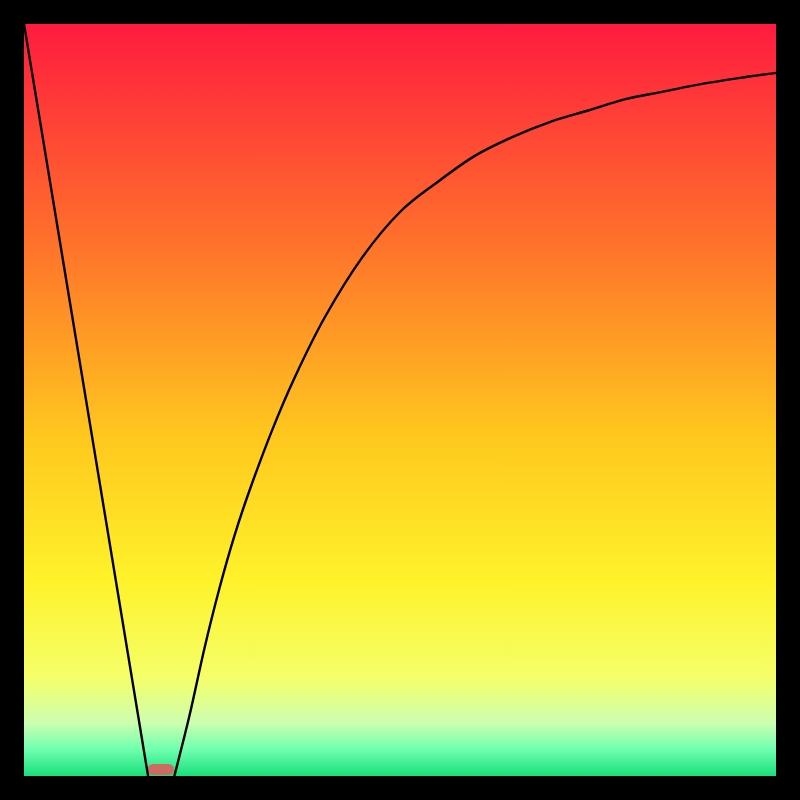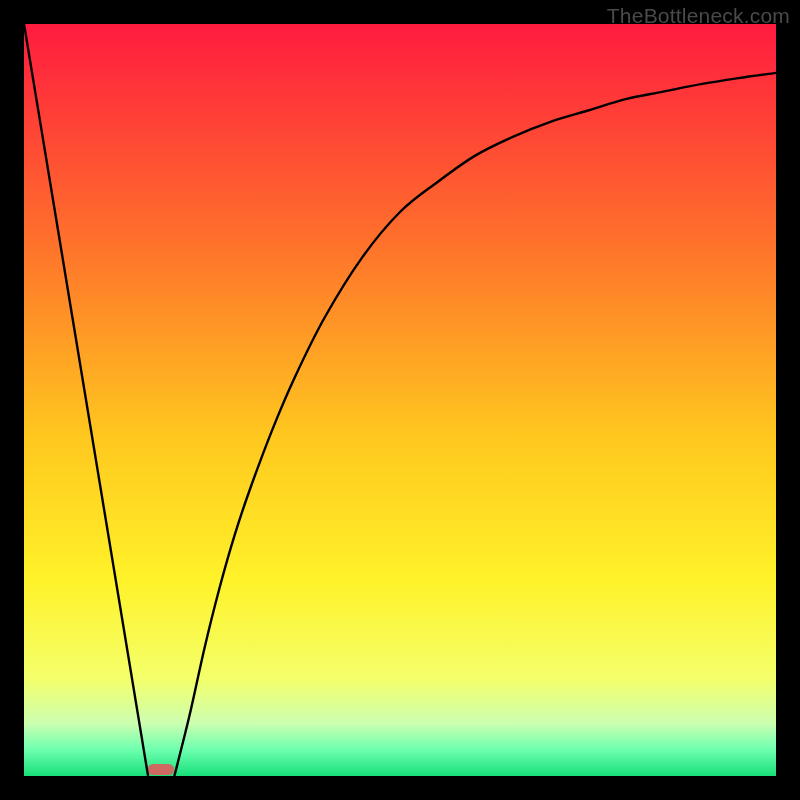--- a/index.html
+++ b/index.html
@@ -55,14 +55,13 @@
             <stop offset="96.5%" stop-color="#6dffaf"></stop>
             <stop offset="100%" stop-color="#18e07a"></stop>
           </linearGradient>
         </defs>
         <rect x="0" y="0" width="752" height="752" fill="url(#bg-grad)"></rect>
         <rect x="123.70400000000001" y="740" width="26.320000000000004" height="11" rx="5.5" ry="5.5" fill="#cf6a63"></rect>
         <path d="M 0 0 L 124.08000000000001 752" stroke="#000000" stroke-width="2.4" fill="none" stroke-linecap="round"></path>
         <path d="M 150.4 752 C 152.90666666666667 741.9733333333334, 160.42666666666668 713.1466666666668, 165.44 691.84 C 170.45333333333332 670.5333333333333, 175.46666666666664 645.4666666666667, 180.48 624.16 C 185.49333333333334 602.8533333333332, 190.50666666666666 582.8, 195.52 564 C 200.53333333333336 545.2, 205.5466666666667 527.6533333333333, 210.56000000000003 511.36 C 215.57333333333335 495.06666666666666, 219.33333333333331 483.7866666666667, 225.6 466.24 C 231.86666666666667 448.6933333333333, 240.64000000000004 424.88, 248.16000000000003 406.08 C 255.68 387.28, 261.94666666666666 372.24, 270.71999999999997 353.44 C 279.4933333333333 334.64, 289.52 313.33333333333337, 300.8 293.28000000000003 C 312.08000000000004 273.2266666666667, 325.8666666666667 250.66666666666669, 338.40000000000003 233.12 C 350.9333333333334 215.57333333333332, 363.4666666666667 200.53333333333333, 376 188 C 388.5333333333333 175.46666666666667, 401.0666666666667 167.31999999999996, 413.6 157.91999999999996 C 426.1333333333333 148.51999999999995, 438.66666666666663 139.12, 451.2 131.60000000000002 C 463.73333333333335 124.08000000000004, 476.26666666666665 118.44000000000007, 488.8 112.80000000000007 C 501.33333333333337 107.16000000000007, 513.8666666666667 102.14666666666666, 526.4 97.75999999999999 C 538.9333333333333 93.37333333333332, 551.4666666666667 90.24000000000002, 564 86.48000000000002 C 576.5333333333333 82.72000000000001, 589.0666666666667 78.33333333333327, 601.6 75.19999999999993 C 614.1333333333333 72.06666666666659, 626.6666666666666 70.18666666666661, 639.1999999999999 67.67999999999995 C 651.7333333333332 65.17333333333329, 664.2666666666668 62.41599999999996, 676.8000000000001 60.15999999999997 C 689.3333333333334 57.903999999999975, 701.8666666666667 56.024, 714.4 54.144000000000005 C 726.9333333333333 52.26400000000001, 745.7333333333333 49.75733333333333, 752 48.879999999999995" stroke="#000000" stroke-width="2.4" fill="none" stroke-linecap="round"></path>
       </svg>
   </div>
-  <div class="watermark">TheBottleneck.com</div>
 </div>
 
 </body></html>

